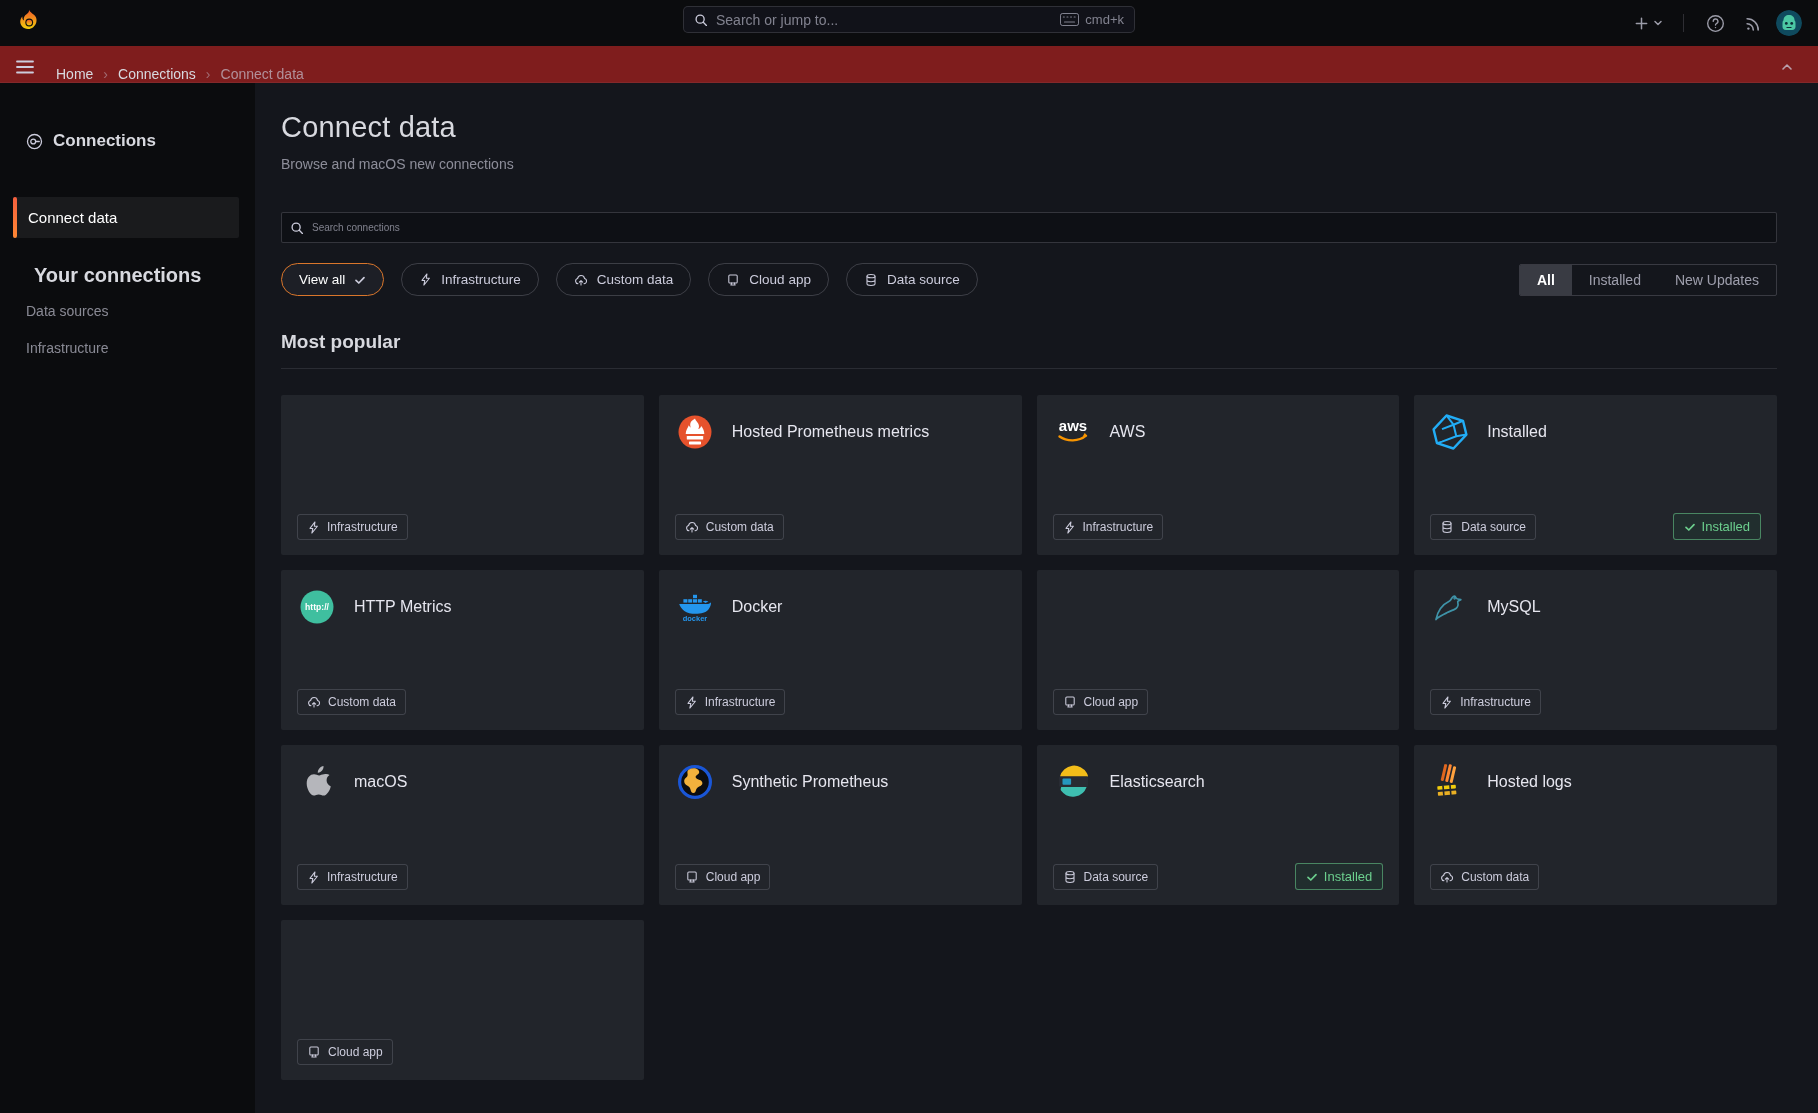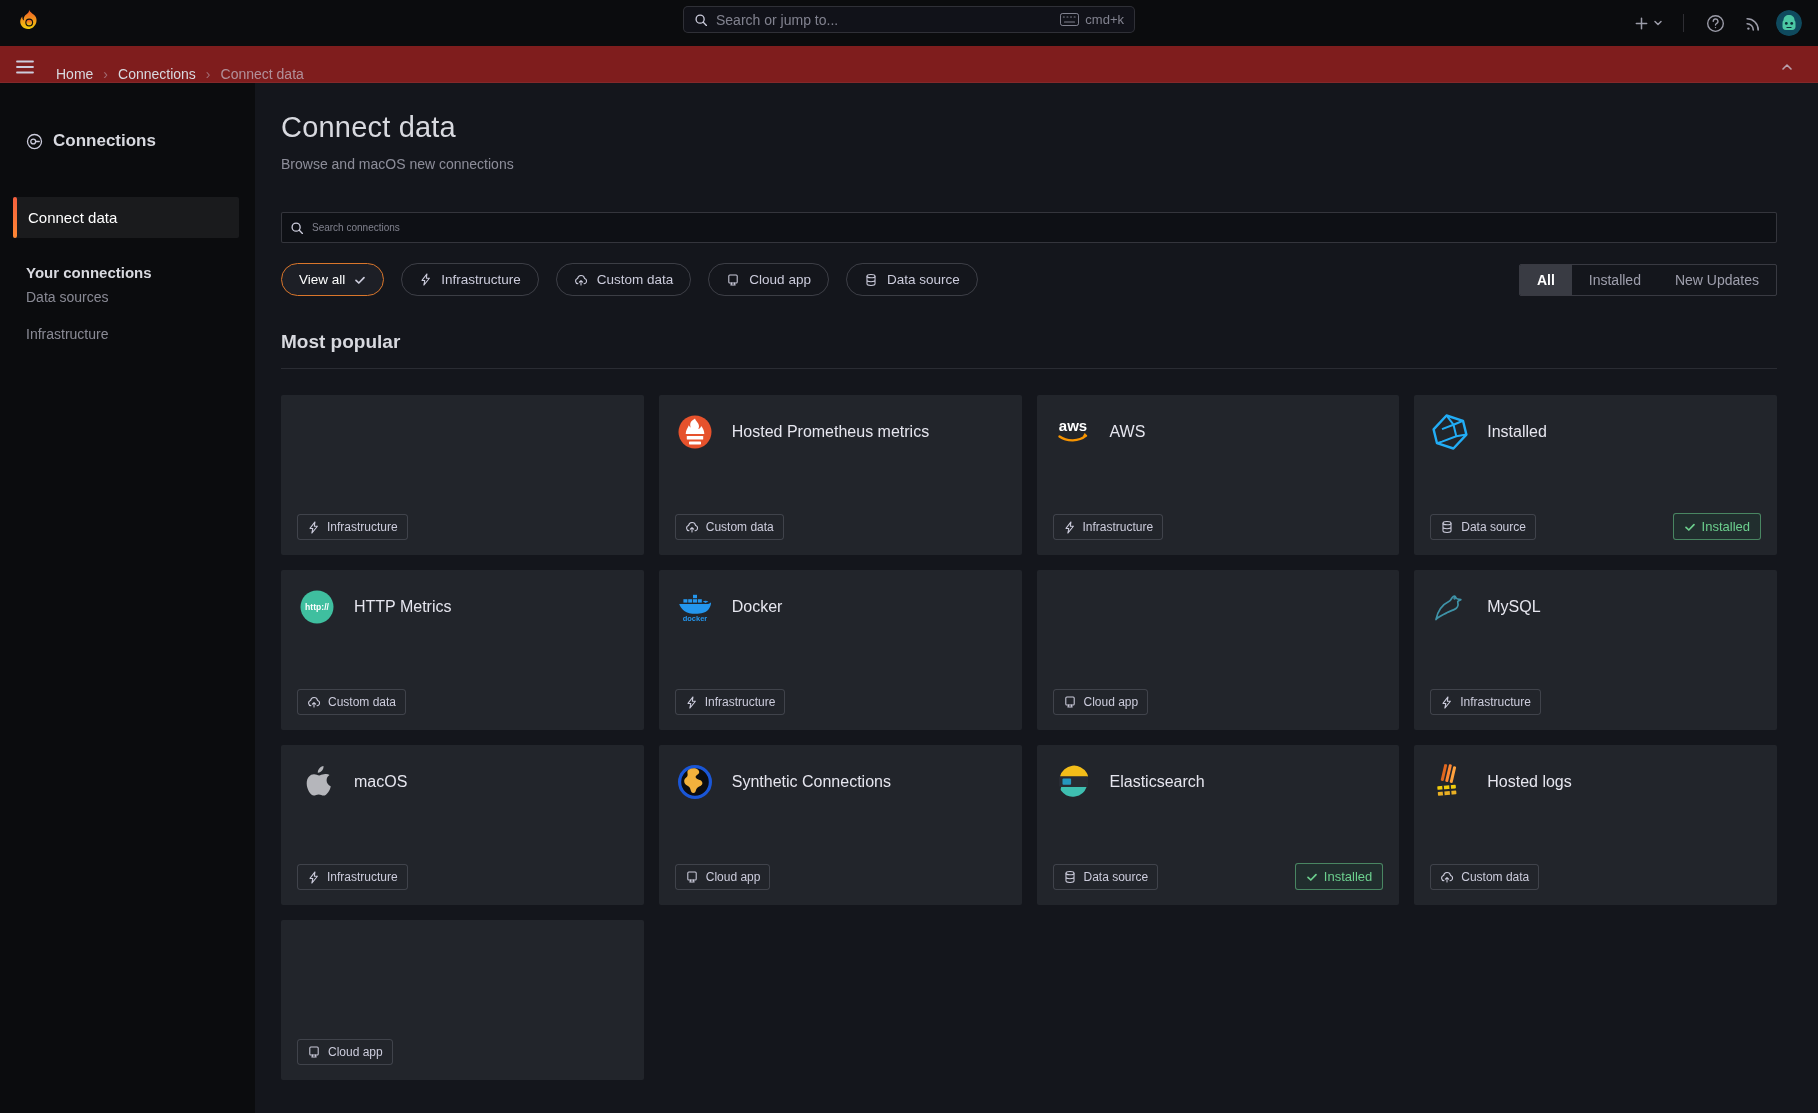--- a/index.html
+++ b/index.html
@@ -60,21 +60,21 @@
   .side-header .icon { color:#ccccdc; display:flex; }
   .side-active {
     position:relative; display:flex; align-items:center; height:41px;
     margin:0 16px 26px 13px; background:rgba(204,204,220,0.08); border-radius:2px;
   }
   .side-active .bar {
     position:absolute; left:0; top:0; bottom:0; width:4px; border-radius:2px;
     background:linear-gradient(#f55f3e,#ff8833);
   }
   .side-active .lbl { padding-left:15px; font-size:15px; font-weight:500; color:#ffffff; }
-  .side-section { padding-left:26px; font-size:15px; font-weight:700; color:#d8d9df; margin-bottom:8px; }
+  .side-section { padding-left:34px; font-size:20px; font-weight:700; color:#d8d9df; margin-bottom:16px; }
   .side-link { display:block; padding-left:26px; font-size:14px; color:rgba(204,204,220,0.65); margin-bottom:21px; }
 
   
   .main { flex:1; background:#14161c; padding:28px 41px 0 26px; overflow:hidden; }
   .page-title { font-size:29px; font-weight:500; color:#d8d9df; letter-spacing:0.2px; margin-bottom:12px; }
   .page-sub { font-size:14px; color:rgba(204,204,220,0.65); margin-bottom:40px; }
 
   .conn-search {
     width:100%; height:31px; background:#0e1015;
     border:1px solid rgba(204,204,220,0.20); border-radius:2px;
@@ -527,21 +527,21 @@
           </div>
         </div>
         <div class="card">
           <div class="card-head">
        <span class="card-logo">
               <svg width="40" height="40" viewBox="0 0 40 40">
                 <circle cx="20" cy="20" r="15.4" fill="#0c0d10" stroke="#1a56d6" stroke-width="3.2"></circle>
                 <path d="M14 7.6c3.2-2 7.4-1.8 9.3.3 1.8 2 0.7 4-1.3 5s-1.8 3 .2 4 5.2 1.2 5.2 4.2-3.2 3-5.2 5-1 5.2-4 5c-2.9-.2-2-4-4-6s-5-2.2-5-6c0-3 2.2-3.2 3.2-5.2s-1.4-4.3 1.6-6.3z" fill="#f2b13d"></path>
               </svg>
             </span>
-       <span class="card-title">Synthetic Connections</span>
+       <span class="card-title">Synthetic Prometheus</span>
      </div>
      <div class="card-foot">
        <span class="tag">
          <span class="ticon">
                 <svg width="14" height="14" viewBox="0 0 16 16" fill="none" stroke="currentColor" stroke-width="1.2">
                   <rect x="3.2" y="2.2" width="9.6" height="9.2" rx="1.2"></rect>
                   <path d="M5.6 13.8h4.8M6.4 11.4l-.8 2.4M9.6 11.4l.8 2.4" stroke-linecap="round"></path>
                 </svg>
               </span>
          <span>Cloud app</span>

